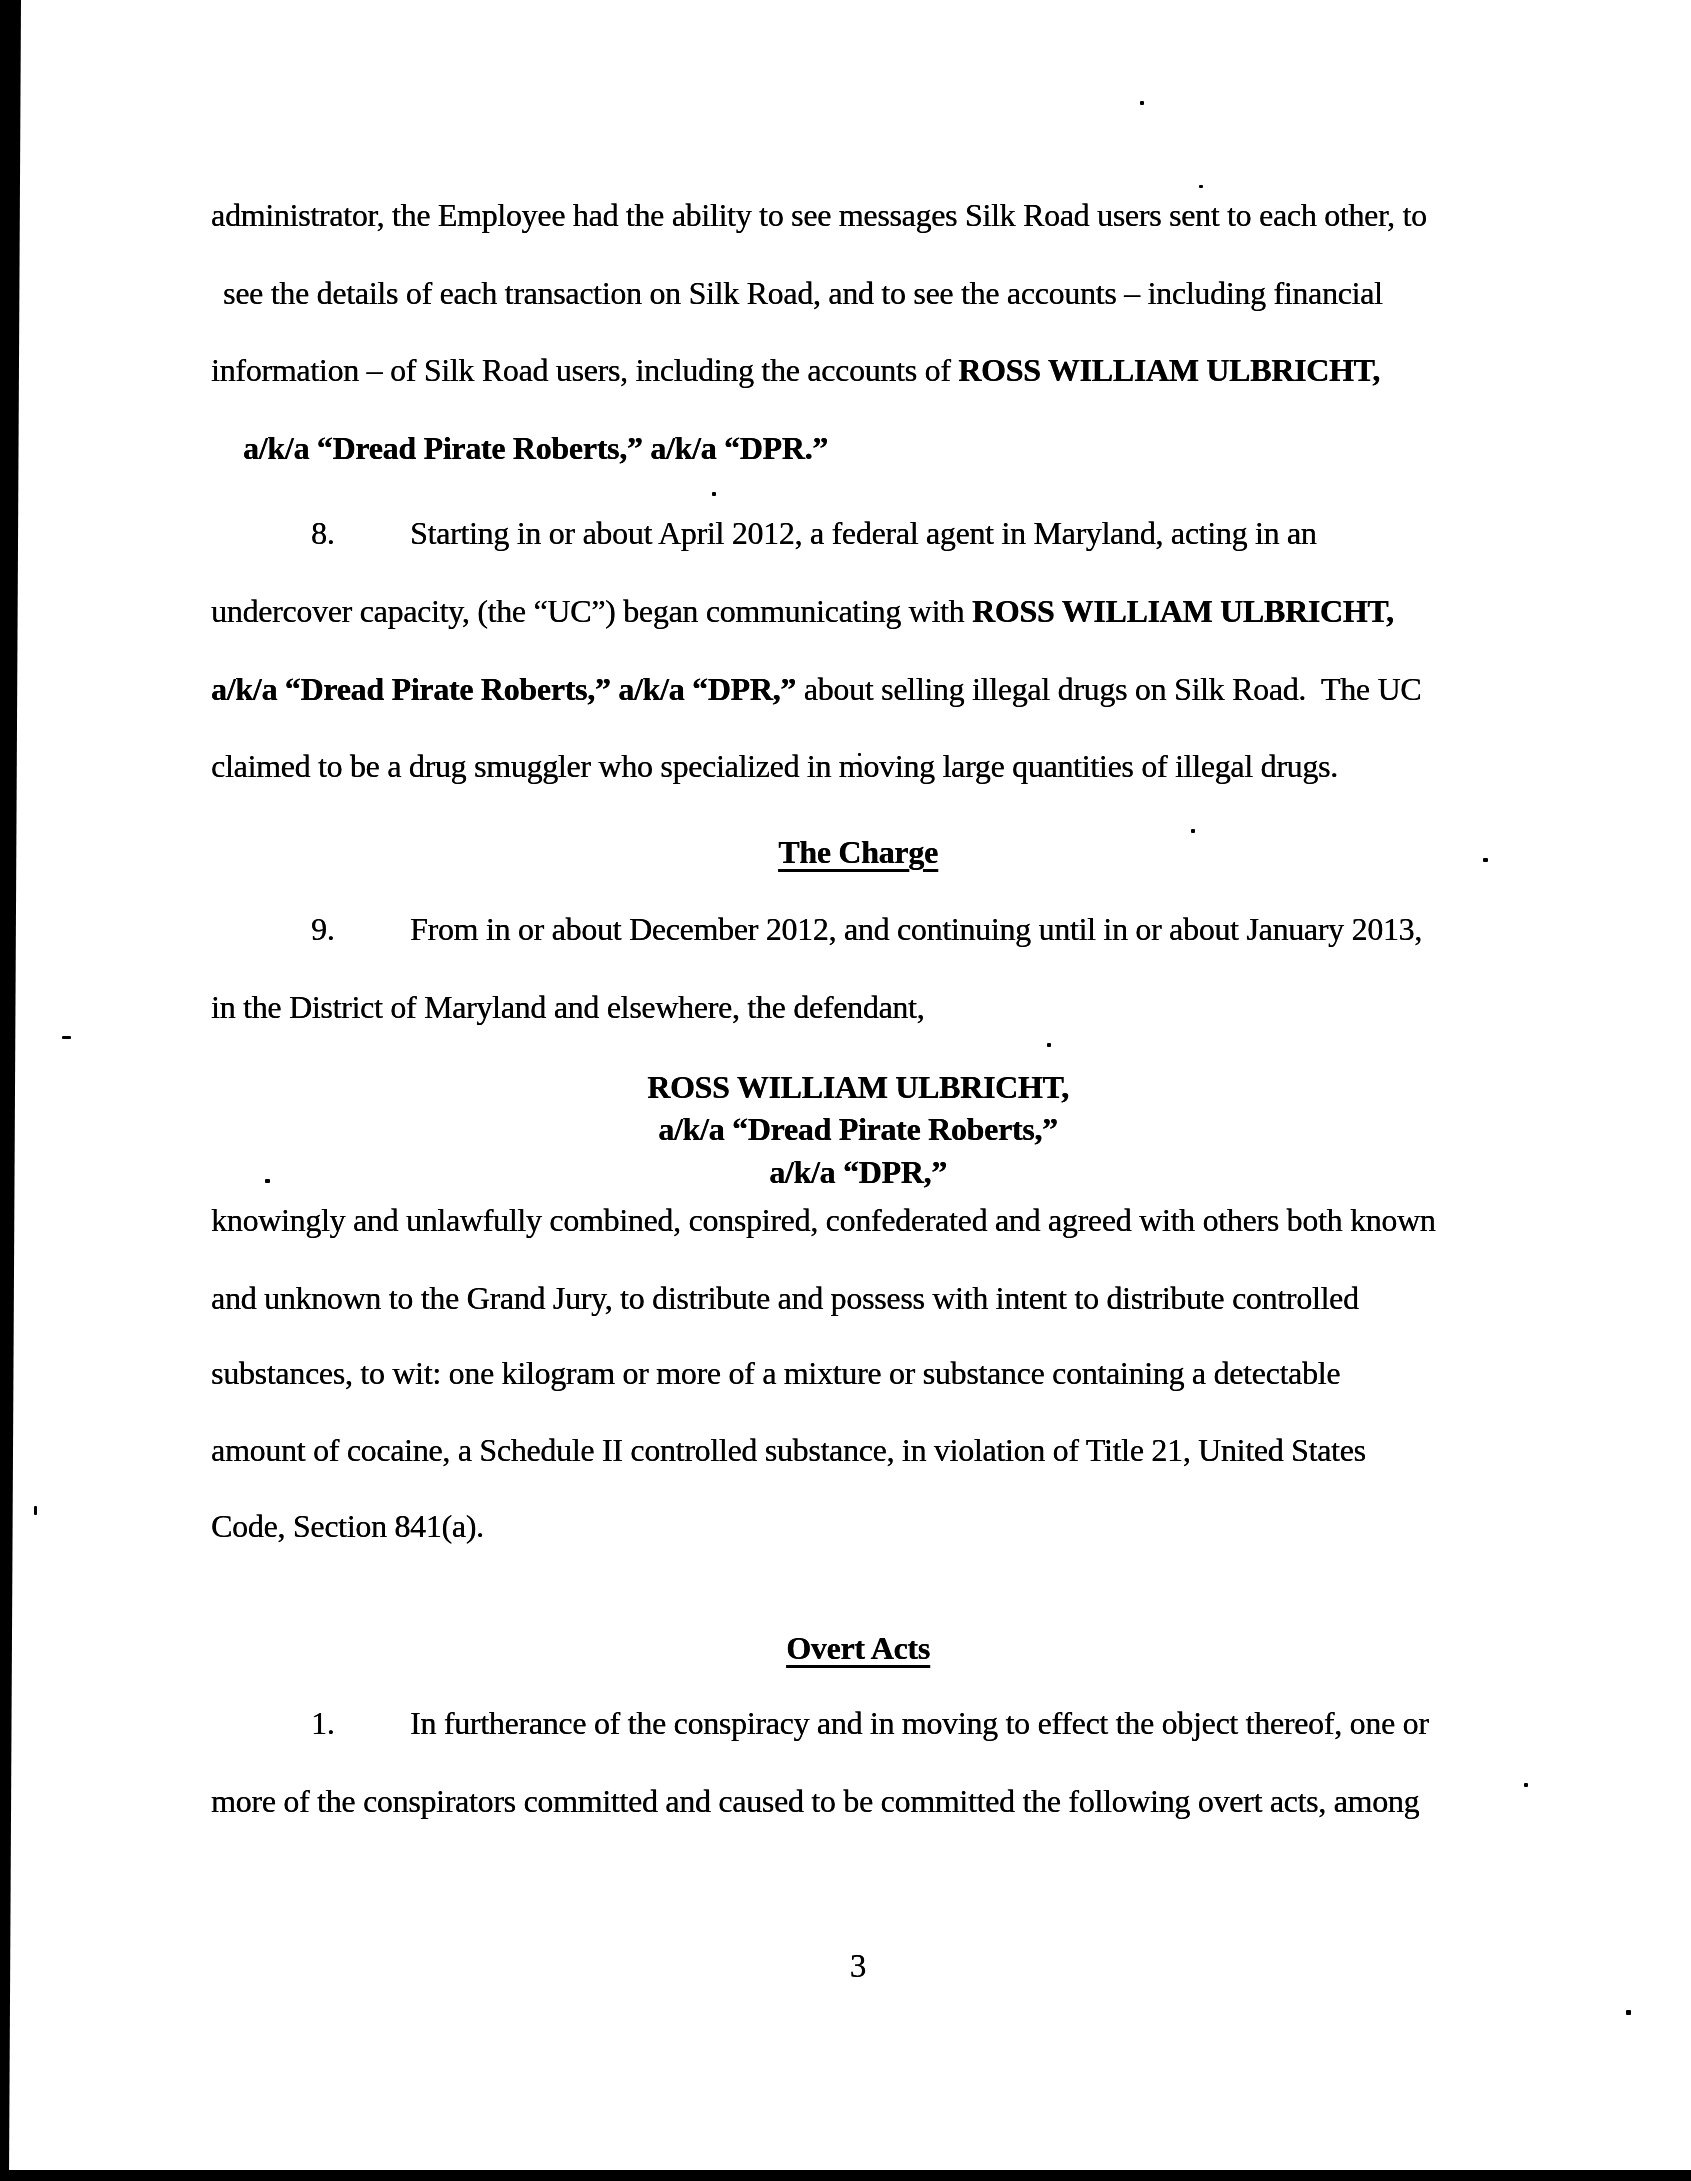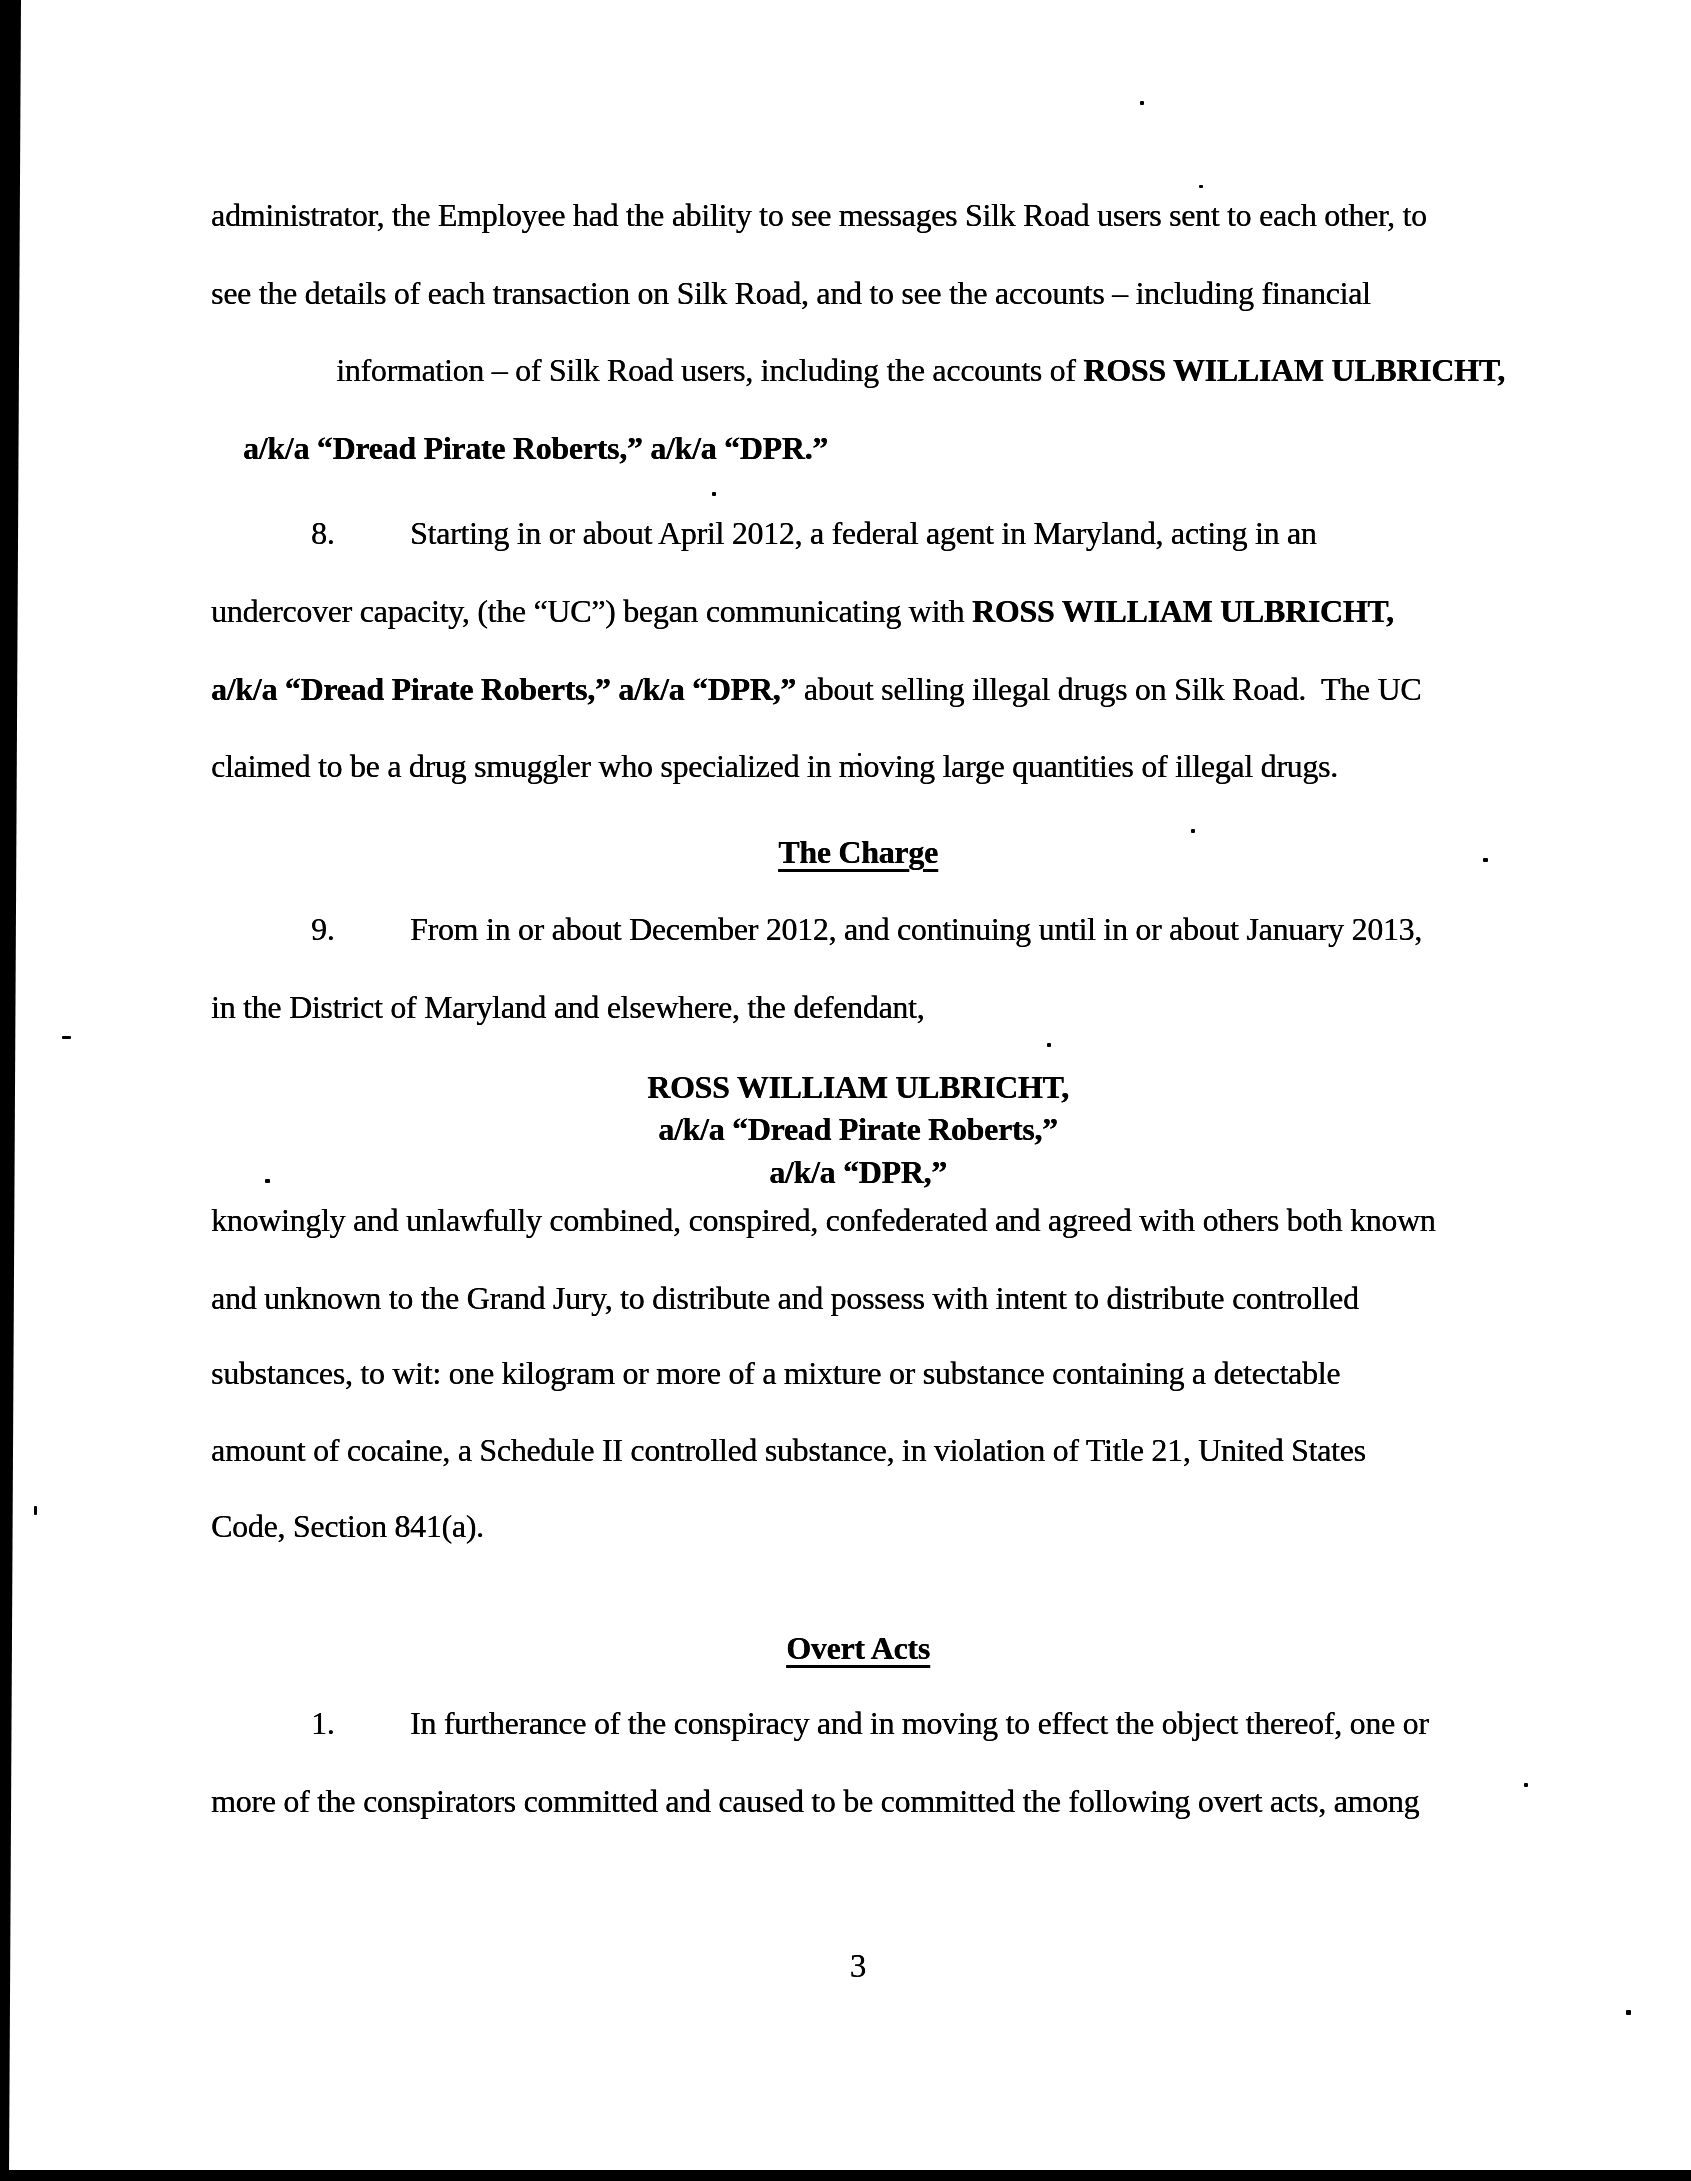--- a/index.html
+++ b/index.html
@@ -76,22 +76,22 @@
   }
 </style>
 </head>
 <body>
 
 <div id="scan-page">
   <div id="left-edge-bar"></div>
   <div id="bottom-edge-bar"></div>
   <div id="text-layer">
       <div class="tline" style="top: 195px;"><span>administrator, the Employee had the ability to see messages Silk Road users sent to each other, to</span></div>
-      <div class="tline" style="top: 273px;"><span>see the details of each transaction on Silk Road, and to see the accounts – including financial</span></div>
-      <div class="tline" style="top: 350px; text-align: right;"><span>information – of Silk Road users, including the accounts of </span><span class="seg-bold">ROSS WILLIAM ULBRICHT,</span></div>
+      <div class="tline" style="top: 273px; margin-left: 12px;"><span>see the details of each transaction on Silk Road, and to see the accounts – including financial</span></div>
+      <div class="tline" style="top: 350px;"><span>information – of Silk Road users, including the accounts of </span><span class="seg-bold">ROSS WILLIAM ULBRICHT,</span></div>
       <div class="tline" style="top: 428px; margin-left: 32px;"><span class="seg-bold">a/k/a “Dread Pirate Roberts,” a/k/a “DPR.”</span></div>
       <div class="tline has-num" style="top: 513px;"><span class="para-num">8.</span><span>Starting in or about April 2012, a federal agent in Maryland, acting in an</span></div>
       <div class="tline" style="top: 591px;"><span>undercover capacity, (the “UC”) began communicating with </span><span class="seg-bold">ROSS WILLIAM ULBRICHT,</span></div>
       <div class="tline" style="top: 669px;"><span class="seg-bold">a/k/a “Dread Pirate Roberts,” a/k/a “DPR,”</span><span> about selling illegal drugs on Silk Road.&nbsp; The UC</span></div>
       <div class="tline" style="top: 746px;"><span>claimed to be a drug smuggler who specialized in moving large quantities of illegal drugs.</span></div>
       <div class="tline center underline" style="top: 832px;"><span class="seg-bold">The Charge</span></div>
       <div class="tline has-num" style="top: 909px;"><span class="para-num">9.</span><span>From in or about December 2012, and continuing until in or about January 2013,</span></div>
       <div class="tline" style="top: 987px;"><span>in the District of Maryland and elsewhere, the defendant,</span></div>
       <div class="tline center" style="top: 1067px;"><span class="seg-bold">ROSS WILLIAM ULBRICHT,</span></div>
       <div class="tline center" style="top: 1109px;"><span class="seg-bold">a/k/a “Dread Pirate Roberts,”</span></div>

